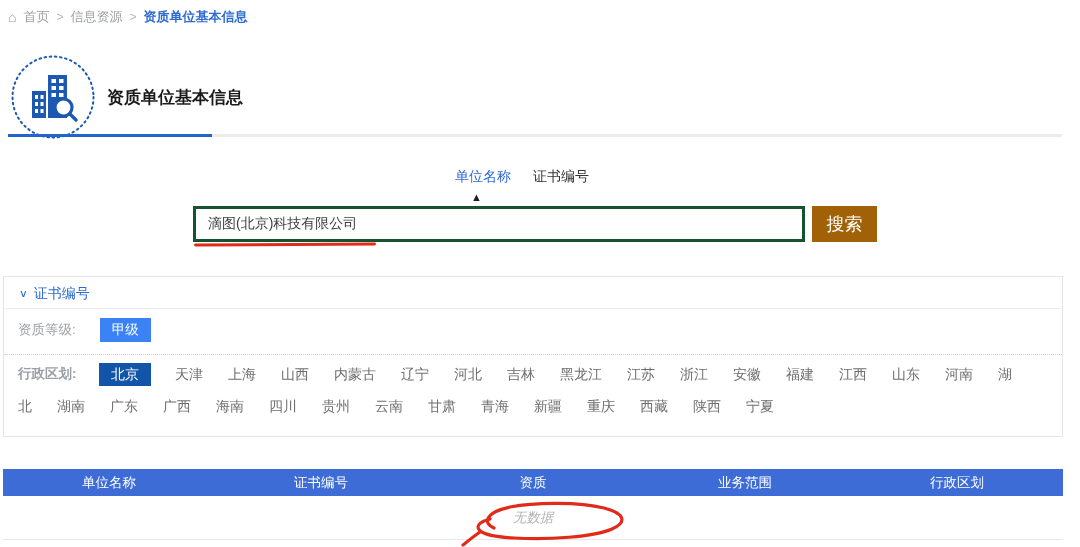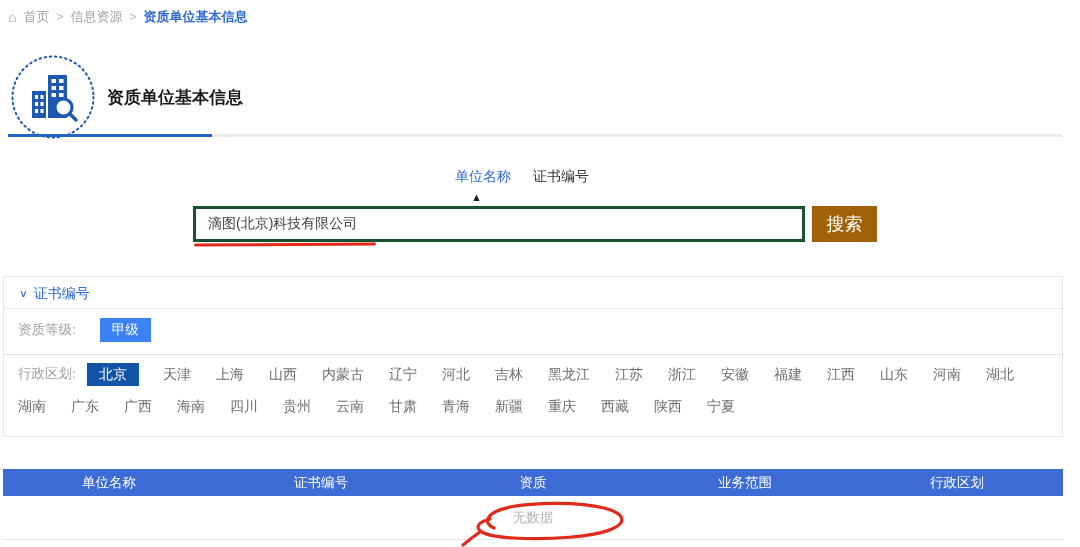--- a/index.html
+++ b/index.html
@@ -48,33 +48,33 @@
                   border:1px solid #e6e6e6; background:#fff; }
   .filter-header { height:32px; line-height:32px; padding-left:15px; font-size:14px;
                    color:#2e6bd0; border-bottom:1px solid #ededed; cursor:pointer; }
   .filter-header .chev { display:inline-block; margin-right:6px; font-size:12px; transform:scaleY(.85); }
   .filter-row { padding:9px 20px 8px 14px; font-size:14px; }
   .filter-row.level-row { border-bottom:1px dotted #cfcfcf; padding-bottom:12px; }
   .filter-label { color:#9aa0a6; margin-right:20px; font-size:13.5px; }
   .chip { display:inline-block; background:#3b82f6; color:#fff; padding:3px 12px;
           font-size:13.5px; cursor:pointer; }
   .regions-row { line-height:32px; padding-top:3px; }
-  .regions-row .filter-label { display:inline-block; width:69px; margin-right:0; vertical-align:top; }
+  .regions-row .filter-label { display:inline-block; width:69px; margin-right:12px; vertical-align:top;font-weight:bold; }
   .regions-flow { display:inline; }
   .region { display:inline; color:#6e6e6e; font-size:14px; margin-right:25px; cursor:pointer;
             word-break:normal; }
   .region.selected { display:inline-block; background:#1254a8; color:#fff; padding:0 12px;
                      line-height:23px; margin-right:24px; }
 
   
   .result-table { position:absolute; left:3px; top:469px; width:1060px; }
   .table-header { display:flex; background:#3e6cd6; color:#fff; height:27px; align-items:center; }
   .table-header .th { flex:1; text-align:center; font-size:13.5px; }
   .table-empty { height:44px; display:flex; align-items:center; justify-content:center;
-                 border-bottom:1px solid #e7e7e7; color:#b2b2b2; font-size:13.5px; background:#fff; }
+                 border-bottom:1px solid #e7e7e7; color:#b2b2b2; font-size:13.5px; background:#fff;font-style:italic; }
 </style>
 </head>
 <body>
 
 <div class="breadcrumb">
   <span class="home-icon">⌂</span>
   <span class="crumb">首页</span>
   <span class="sep">&gt;</span>
   <span class="crumb">信息资源</span>
   <span class="sep">&gt;</span>

